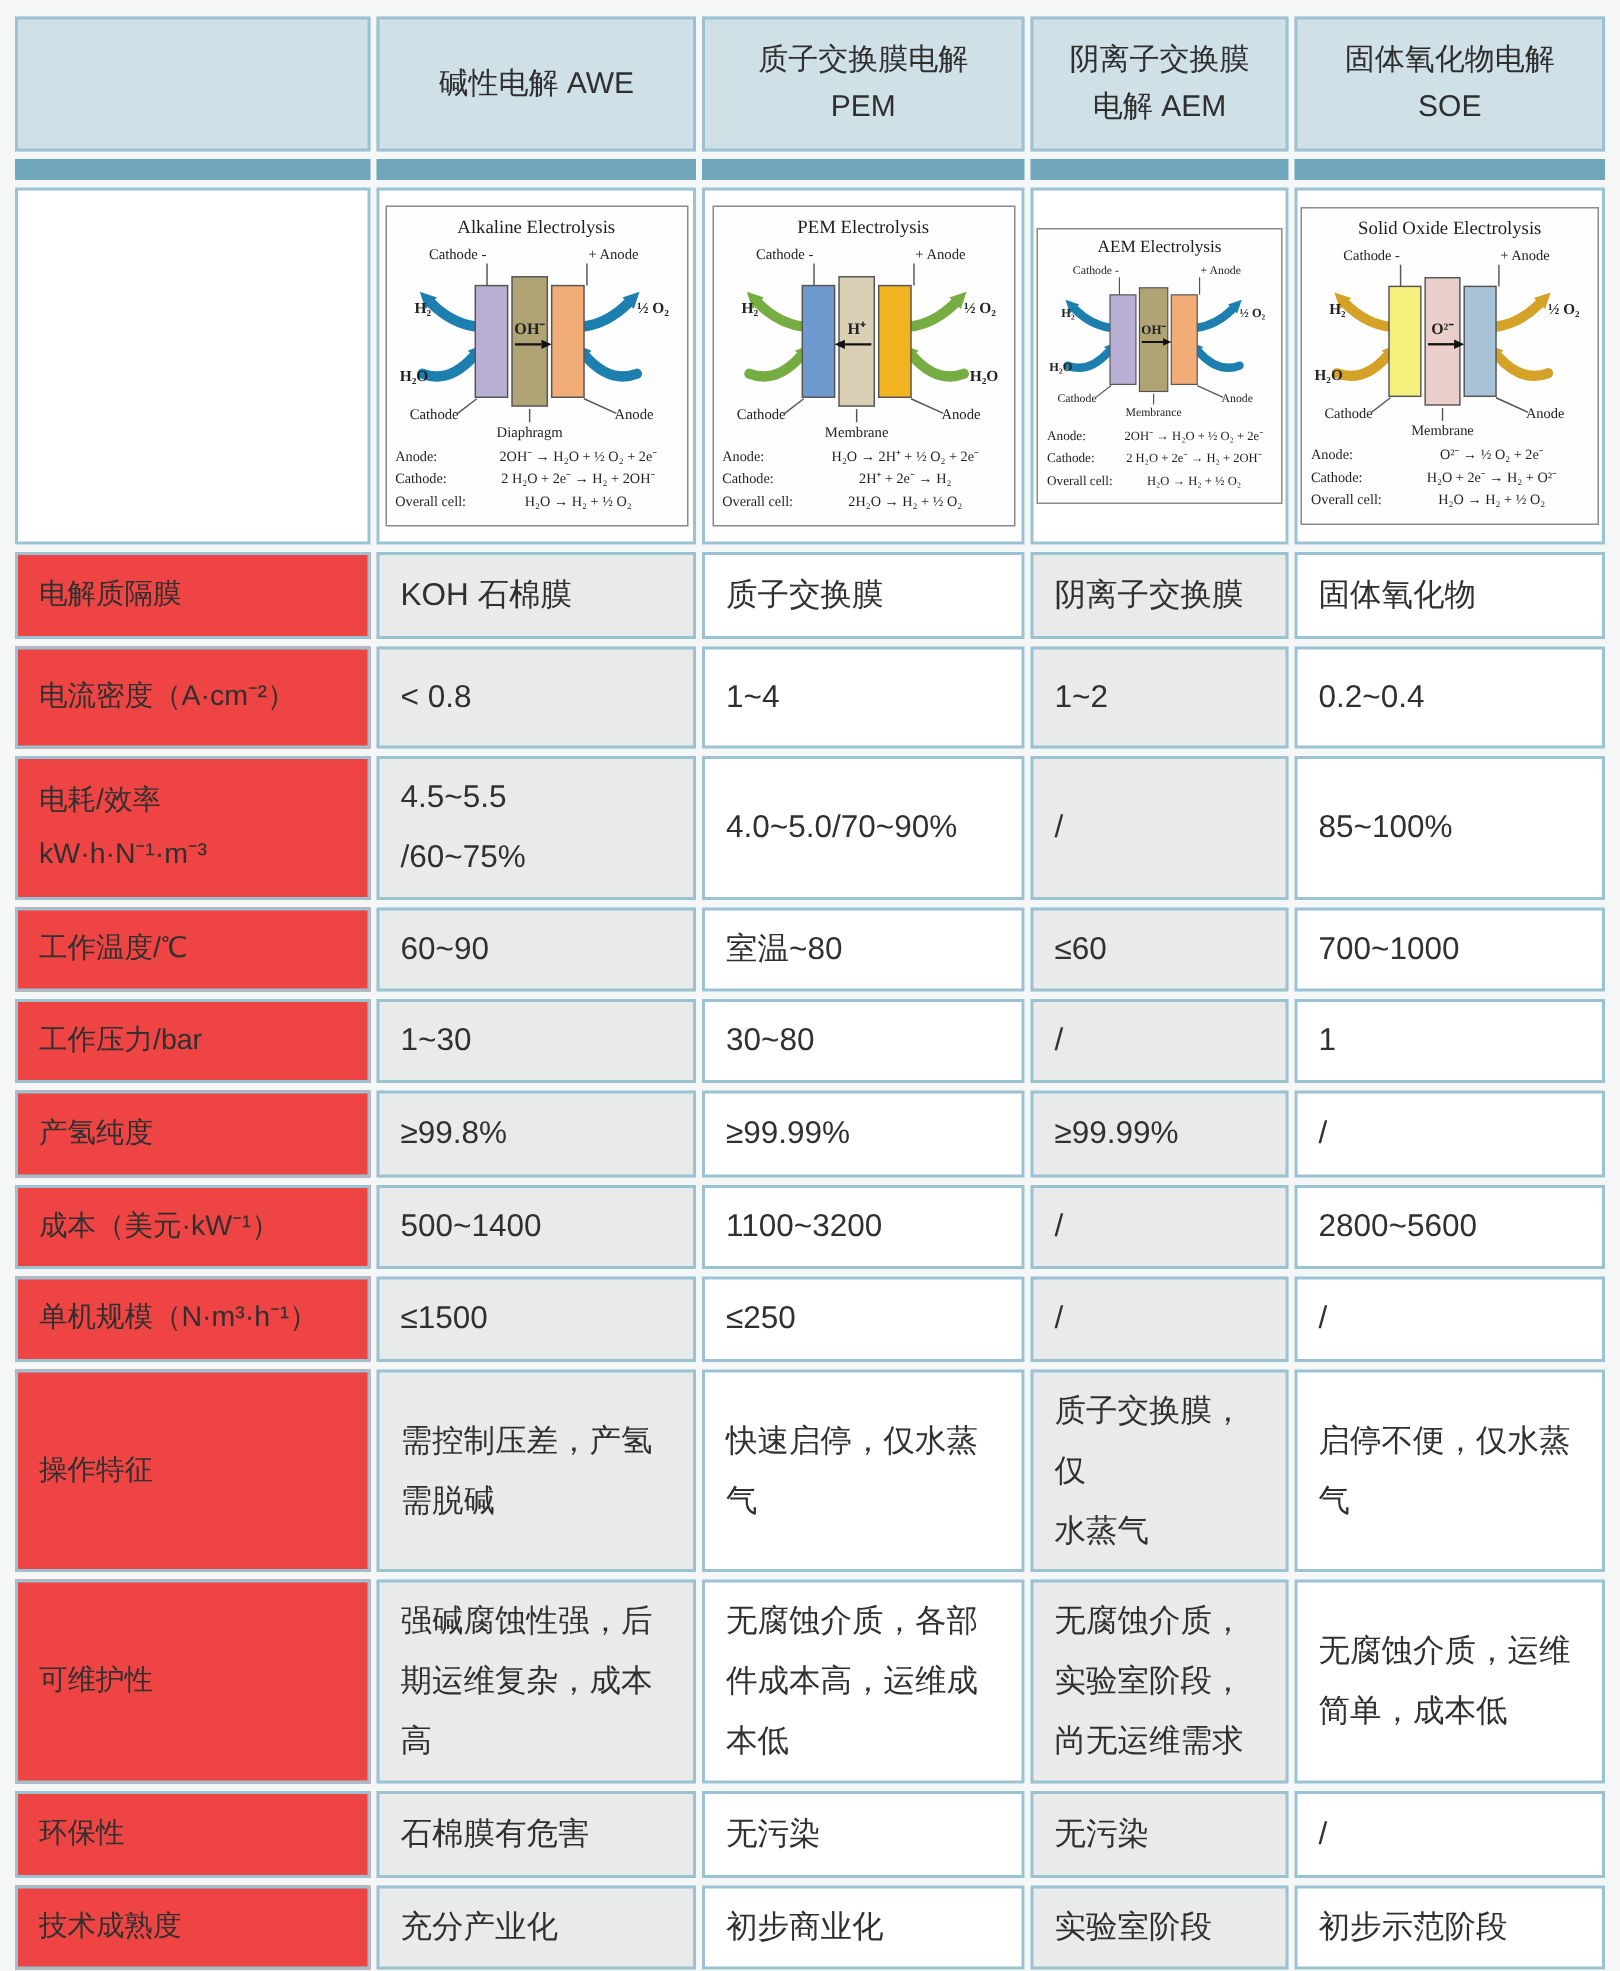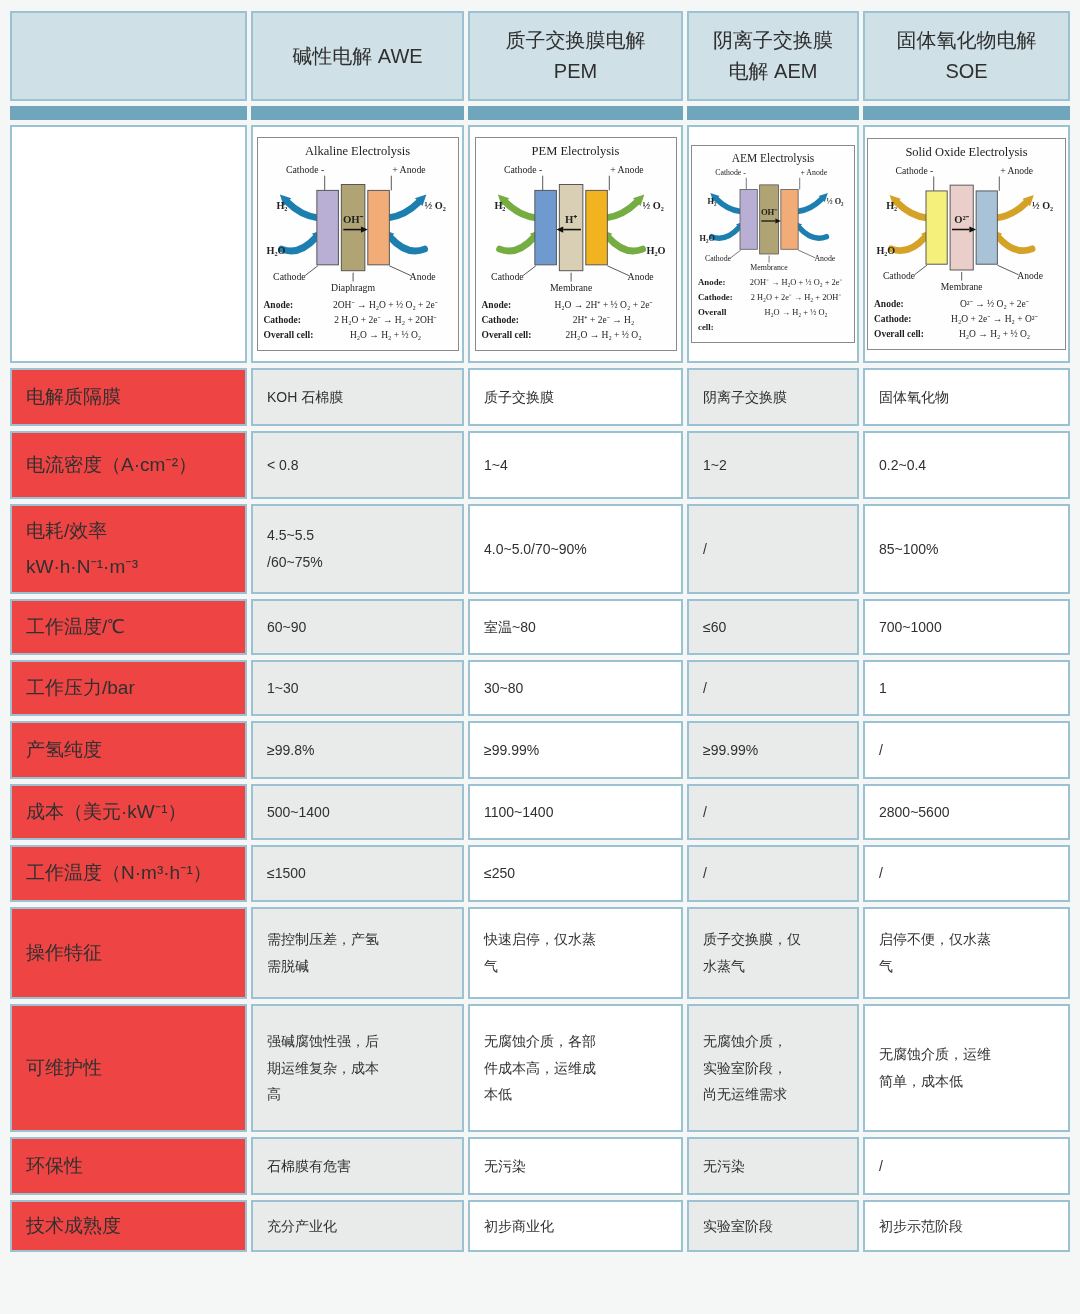--- a/index.html
+++ b/index.html
@@ -30,21 +30,21 @@
 
   
   .lab{
     background:#ef4444;border:2px solid var(--border,#9ac2d3);
     vertical-align:middle;padding:6px 6px 6px 14px;
     font-size:19px;line-height:1.9;color:#303030;white-space:pre-line;
   }
   .v{
     background:#ffffff;border:2px solid var(--border,#9ac2d3);
     vertical-align:middle;padding:6px 8px 6px 14px;
-    font-size:14px;line-height:1.9;color:#303030;white-space:pre-line;
+    font-size:21px;line-height:1.9;color:#303030;white-space:pre-line;
   }
   .v.g{background:var(--cell-gray,#e9eaea);}
   .r1 td{height:58px}.r2 td{height:68px}.r3 td{height:90px}
   .r4 td{height:56px}.r5 td{height:56px}.r6 td{height:58px}
   .r7 td{height:56px}.r8 td{height:56px}.r9 td{height:57px}
   .r10 td{height:92px}.r11 td{height:128px}.r12 td{height:58px}.r13 td{height:40px}
 
   
   .card{
     width:100%;max-width:202px;margin:0 auto;background:#fefefe;
@@ -58,21 +58,21 @@
   .gas{font-size:10.5px;font-weight:bold;}
   .ion{font-size:11px;font-weight:bold;}
   .lead{stroke:#555;stroke-width:1;}
   .el{stroke:#555;stroke-width:1;}
   .sw{fill:none;stroke:var(--arrow,#1d7fb0);stroke-width:7;stroke-linecap:round;}
   .swh{fill:var(--arrow,#1d7fb0);}
   .ionln{stroke:#111;stroke-width:1.6;}
   .ionhd{fill:#111;}
   .eqs{margin-top:3px;padding:0 2px;}
   .eq{display:flex;align-items:baseline;line-height:15px;}
-  .eq-l{flex:none;width:56px;font-size:9.5px;color:#1d1d1d;font-weight:bold;}
+  .eq-l{flex:none;width:56px;font-size:9.5px;color:#1d1d1d;}
   .eq-f{flex:1;text-align:center;font-size:9.5px;color:#1d1d1d;white-space:nowrap;}
   .small .d-title{font-size:11.5px;}
   .small .eq-l{width:46px;font-size:8.8px;}
   .small .eq-f{font-size:8.4px;}
 </style>
 </head>
 <body>
 
 <div class="page">
 <table class="main">
@@ -348,26 +348,26 @@
   <tr class="r6">
     <td class="lab">产氢纯度</td>
     <td class="v g">≥99.8%</td>
     <td class="v">≥99.99%</td>
     <td class="v g">≥99.99%</td>
     <td class="v">/</td>
   </tr>
   <tr class="r8">
     <td class="lab">成本（美元·kW⁻¹）</td>
     <td class="v g">500~1400</td>
-    <td class="v">1100~1400</td>
+    <td class="v">1100~3200</td>
     <td class="v g">/</td>
     <td class="v">2800~5600</td>
   </tr>
   <tr class="r9">
-    <td class="lab">工作温度（N·m³·h⁻¹）</td>
+    <td class="lab">单机规模（N·m³·h⁻¹）</td>
     <td class="v g">≤1500</td>
     <td class="v">≤250</td>
     <td class="v g">/</td>
     <td class="v">/</td>
   </tr>
   <tr class="r10">
     <td class="lab">操作特征</td>
     <td class="v g">需控制压差，产氢
 需脱碱</td>
     <td class="v">快速启停，仅水蒸

